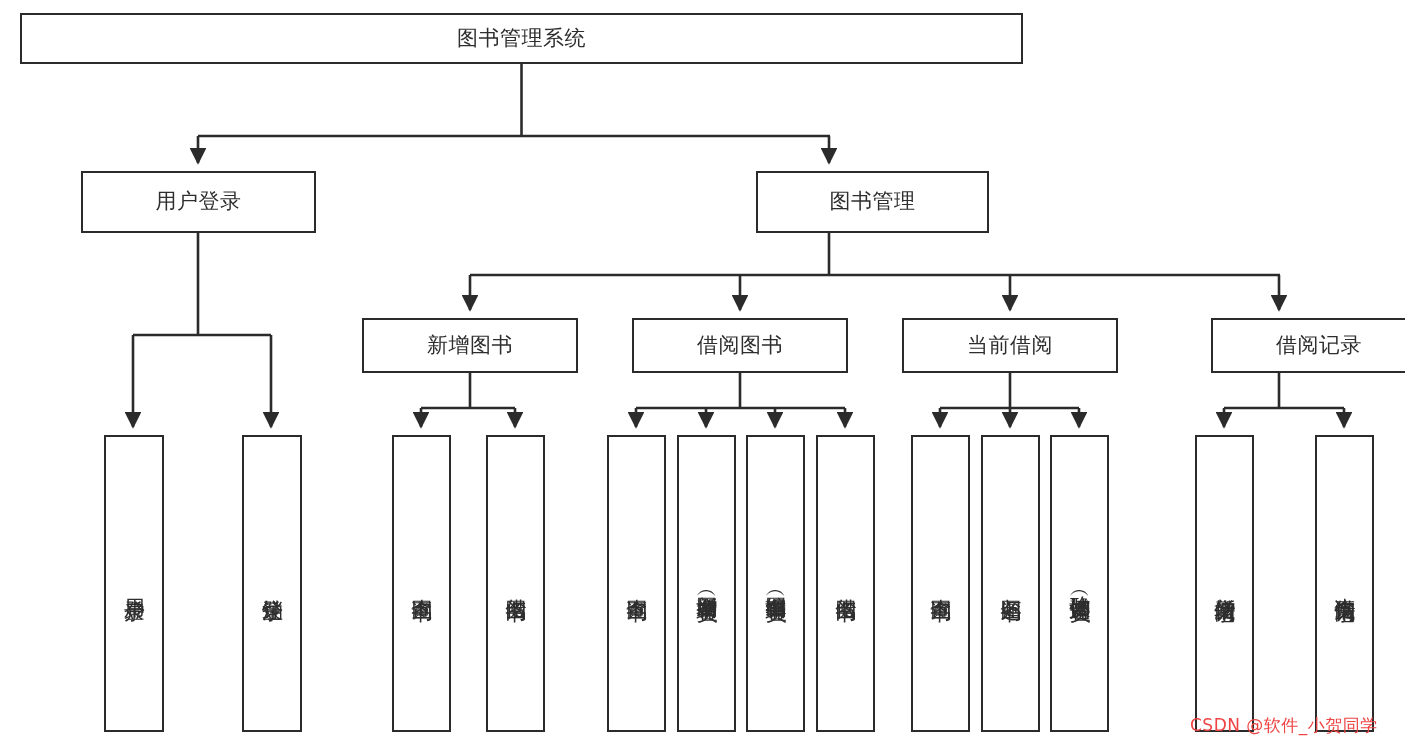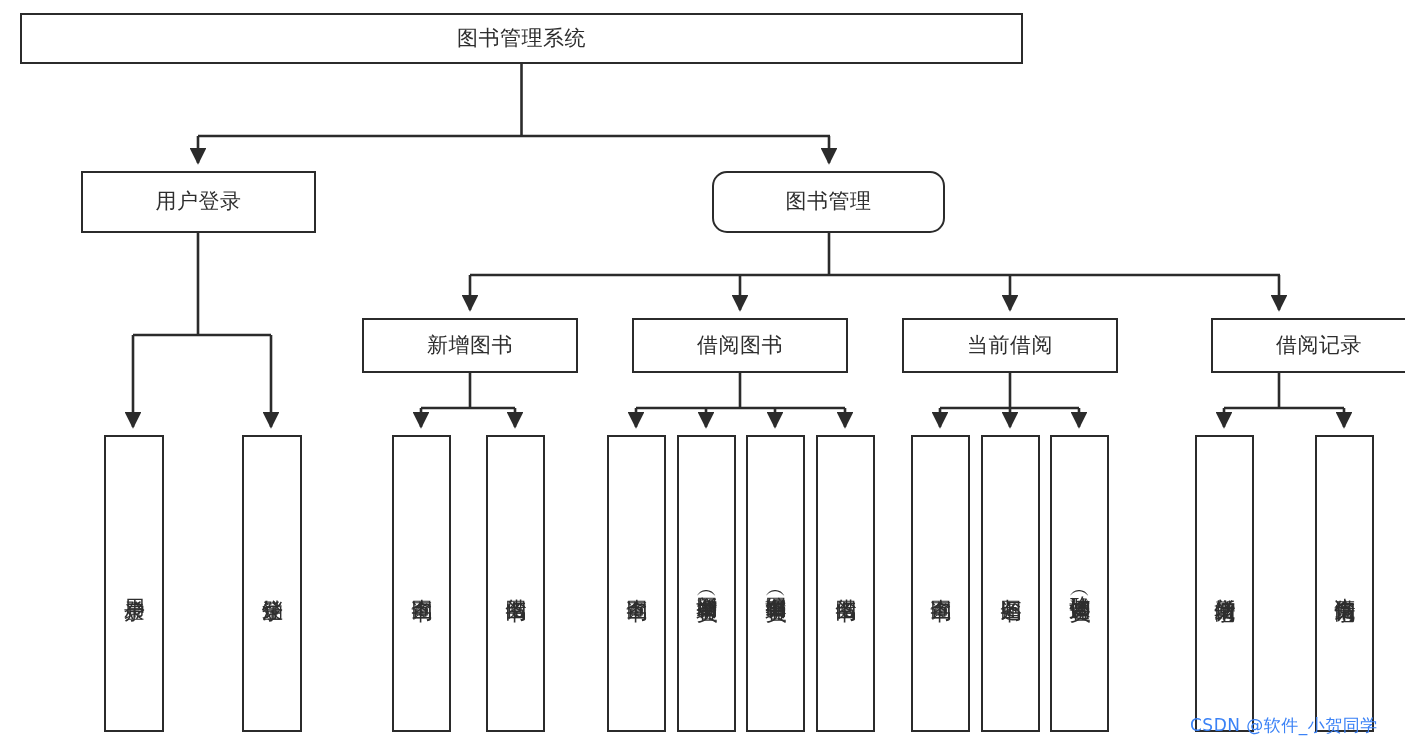--- a/index.html
+++ b/index.html
@@ -52,21 +52,21 @@
     writing-mode: vertical-rl;
     text-orientation: upright;
     font-size: 21px;
     line-height: 1.28;
     letter-spacing: 1px;
     white-space: nowrap;
     max-height: 100%;
   }
   .watermark {
     position: absolute;
-    color: #3b82f6;
+    color: #ef4444;
     font-size: 17px;
     white-space: nowrap;
     letter-spacing: 0.5px;
     user-select: none;
   }
 </style>
 </head>
 <body>
 
 <div id="diagram-canvas">
@@ -121,21 +121,21 @@
     </g>
   </svg>
 
   <div class="node node-h" style="left: 20px; top: 13px; width: 1003px; height: 51px;">
     <span class="node-label">图书管理系统</span>
   </div>
 
   <div class="node node-h" style="left: 81px; top: 171px; width: 235px; height: 62px;">
     <span class="node-label">用户登录</span>
   </div>
-  <div class="node node-h" style="left: 712px; top: 171px; width: 233px; height: 62px; border-radius: 15px;">
+  <div class="node node-h" style="left: 756px; top: 171px; width: 233px; height: 62px;">
     <span class="node-label">图书管理</span>
   </div>
 
   <div class="node node-v" style="left: 104px; top: 435px; width: 60px; height: 297px;">
     <span class="node-label">用户登录</span>
   </div>
   <div class="node node-v" style="left: 242px; top: 435px; width: 60px; height: 297px;">
     <span class="node-label">注销登录</span>
   </div>
 

